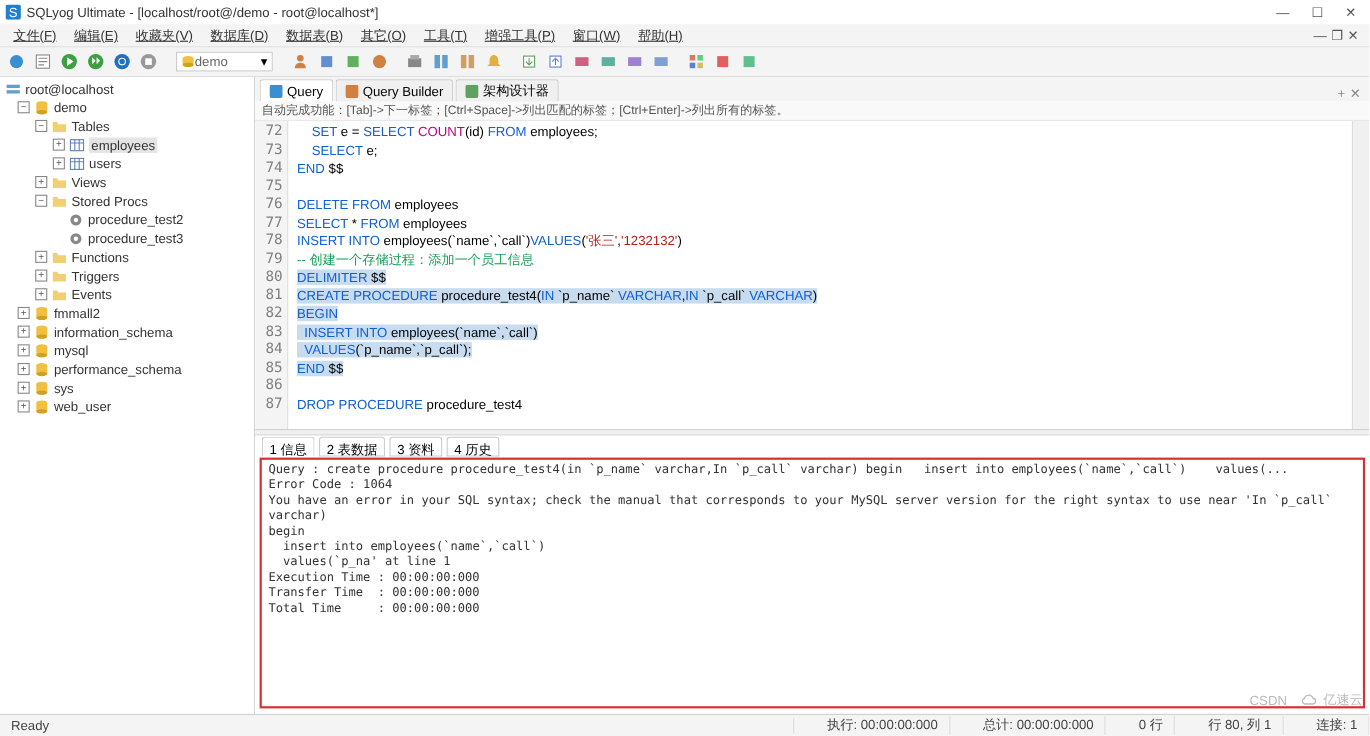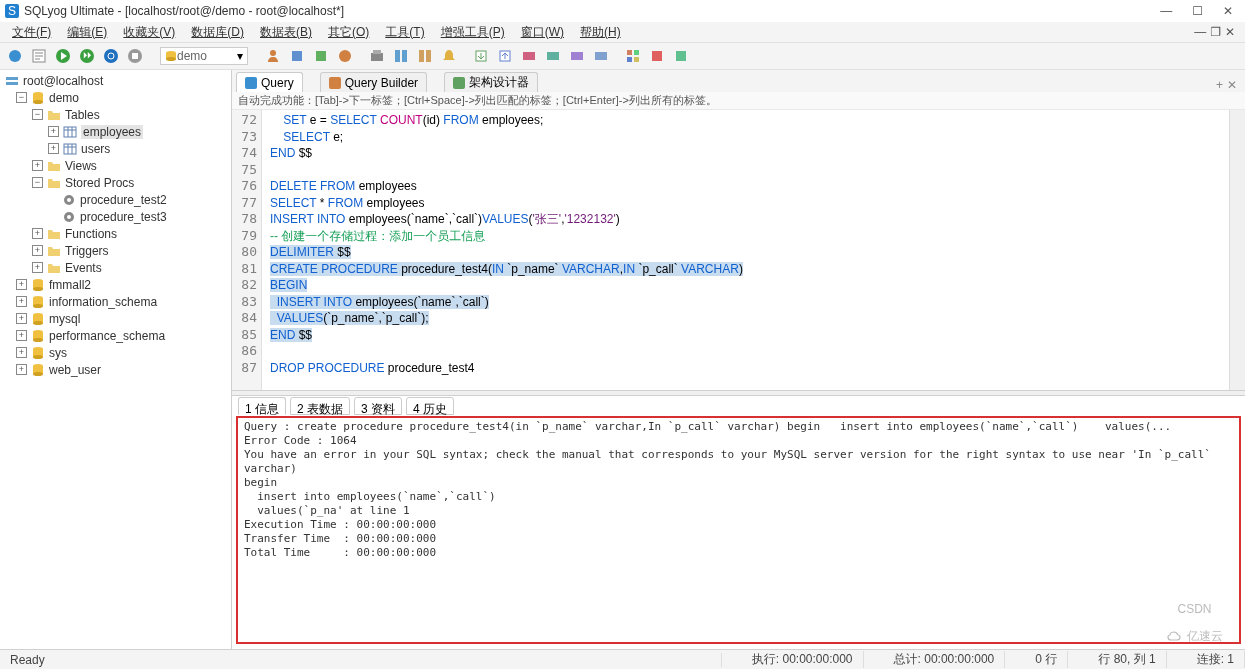--- a/index.html
+++ b/index.html
@@ -19,39 +19,39 @@
 .main { display: flex; height: 580px; }
 .sidebar { width: 232px; border-right: 1px solid #d0d0d0; background: #fff; overflow: auto; }
 .tree { padding: 2px 0; }
 .tree .node { display: flex; align-items: center; height: 17px; padding-left: 4px; white-space: nowrap; color: #333; }
 .tree .node .exp { width: 11px; height: 11px; border: 1px solid #888; display: flex; align-items: center; justify-content: center; font-size: 9px; line-height: 1; margin-right: 3px; cursor: pointer; color: #555; }
 .tree .node .noexp { width: 13px; display: inline-block; }
 .tree .node .icon { width: 16px; height: 16px; margin-right: 3px; display: flex; align-items: center; justify-content: center; }
 .tree .node.sel .lbl { background: #e4e4e4; padding: 0 2px; }
 .tree .d1 { padding-left: 16px; } .tree .d2 { padding-left: 32px; } .tree .d3 { padding-left: 48px; }
 .rightpane { flex: 1; display: flex; flex-direction: column; background: #fff; }
-.tabs { height: 22px; display: flex; align-items: flex-end; background: #f4f4f4; padding: 0 4px; gap: 17px; position: relative; }
+.tabs { height: 22px; display: flex; align-items: flex-end; background: #f4f4f4; padding: 0 4px; gap: 2px; position: relative; }
 .tab { display: flex; align-items: center; height: 20px; padding: 0 8px; border: 1px solid #ccc; border-bottom: none; background: #f0f0f0; border-radius: 3px 3px 0 0; gap: 4px; cursor: pointer; font-size: 11px; }
 .tab.active { background: #fff; }
 .tabs .tab-close { margin-left: auto; display:flex; gap:4px; color:#888; font-size:11px; padding-right:4px;}
 .hintbar { height: 18px; background: #f9f9f9; border-bottom: 1px solid #e8e8e8; color: #555; font-size: 11px; padding: 2px 6px; display: flex; align-items: center; }
 .editor { flex: 0 0 280px; display: flex; background: #fff; overflow: hidden; position: relative; }
 .gutter { width: 30px; background: #f4f4f4; text-align: right; color: #808080; font-family: Consolas, monospace; font-size: 13px; padding: 2px 4px 0 0; line-height: 16.5px; border-right: 1px solid #e0e0e0; }
 .code { flex: 1; font-family: Consolas, monospace; font-size: 13px; padding: 2px 0 0 8px; line-height: 16.5px; white-space: pre; color: #000; overflow: auto; }
-.kw { color: #1060d0; } .func { color: #c00080; } .str { color: #701a75; } .cmt { color: #18a058; } .sel-bg { background: #c8dcf0; }
+.kw { color: #1060d0; } .func { color: #c00080; } .str { color: #b91c1c; } .cmt { color: #18a058; } .sel-bg { background: #c8dcf0; }
 .editor-scroll { position: absolute; right: 0; top: 0; bottom: 0; width: 16px; background: #f0f0f0; border-left: 1px solid #ddd; }
 .split { height: 6px; background: #f0f0f0; border-top: 1px solid #d0d0d0; border-bottom: 1px solid #d0d0d0;}
 .resulttabs { height: 20px; display: flex; align-items: center; background: #fff; padding: 0 6px; gap: 4px; }
 .resulttab { display: flex; align-items: center; height: 18px; padding: 0 6px; border: 1px solid #ccc; border-radius: 3px 3px 0 0; cursor: pointer; font-size: 11px; gap: 3px; flex-direction: column; }
 .resulttab.active { background: #fff; border-bottom-color: #fff; }
 .output { flex: 1; border: 2px solid #d83030; margin: 0 4px 6px 4px; padding: 2px 6px; font-family: Consolas, monospace; font-size: 11px; color: #333; line-height: 14px; white-space: pre-wrap; overflow: auto; }
 .statusbar { height: 20px; background: #f4f4f4; border-top: 1px solid #d0d0d0; display: flex; align-items: center; font-size: 11px; color: #444; position: absolute; bottom: 0; left: 0; right: 0; gap: 20px;}
 .statusbar .cell { padding: 0 10px; border-right: 1px solid #ddd; }
 .statusbar .first { flex: 1; padding-left: 10px; border-right: 1px solid #ddd;}
-.watermark { position: absolute; right: 22px; bottom: 24px; color: #bbb; font-size: 13px; display: flex; align-items: center; gap: 12px; flex-direction: column; }
+.watermark { position: absolute; right: 6px; bottom: 24px; color: #bbb; font-size: 13px; display: flex; align-items: center; gap: 12px; }
 svg { display: block; }
 </style>
 </head>
 <body>
 
 <div class="titlebar">
   <span class="app-icon">
     <svg width="14" height="14">
         <rect width="14" height="14" fill="#2080d0" rx="2"></rect>
         <text x="7" y="11" font-size="9" fill="#fff" text-anchor="middle">S</text>

